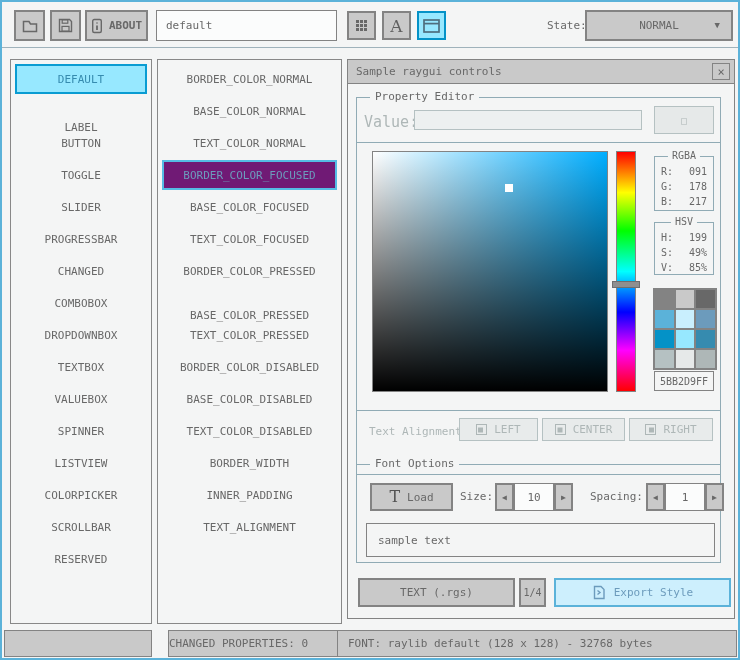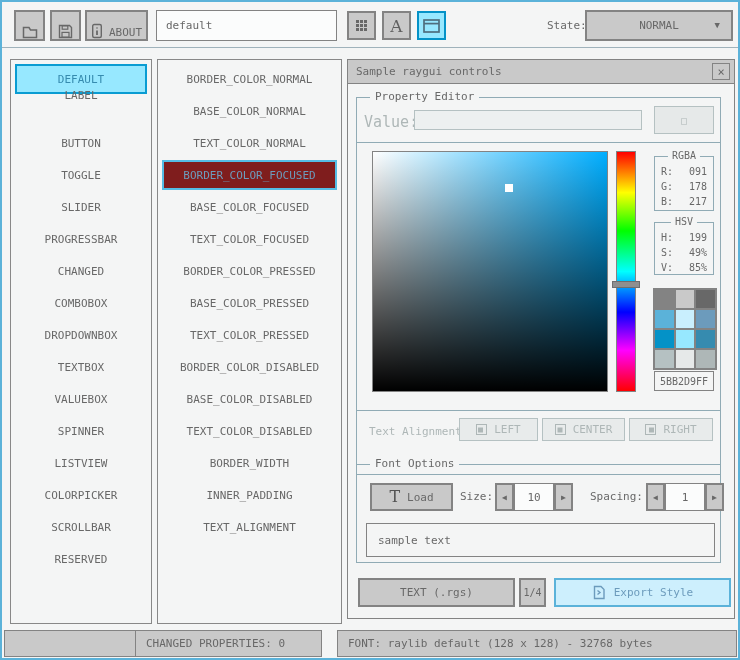--- a/index.html
+++ b/index.html
@@ -5,42 +5,42 @@
   * { margin:0; padding:0; box-sizing:border-box; }
   html,body { background:#e8e8e8; }
   .app {
     position:relative; width:740px; height:660px;
     background:#f4f5f5; border:2px solid #5bb2d9;
     font-family:"DejaVu Sans Mono", monospace;
     color:#686868; overflow:hidden; user-select:none;
   }
   
   .toolbar { position:absolute; left:0; top:0; width:736px; height:46px; border-bottom:1px solid #9fb2bb; background:#f4f5f5; }
-  .tbtn { position:absolute; top:8px; height:31px; background:#c9c9c9; border:2px solid #838383; display:flex; align-items:flex-end; justify-content:center; gap:6px; font-size:11px; color:#686868; cursor:pointer; }
+  .tbtn { position:absolute; top:8px; height:31px; background:#c9c9c9; border:2px solid #838383; display:flex; align-items:center; justify-content:center; gap:6px; font-size:11px; color:#686868; cursor:pointer;font-weight:bold; }
   .btn-open { left:12px; width:31px; }
   .btn-save { left:48px; width:31px; }
   .btn-about { left:83px; width:63px; }
   .name-input { position:absolute; left:154px; top:8px; width:181px; height:31px; border:1px solid #838383; background:#fbfcfc; font-family:inherit; font-size:11px; color:#686868; padding-left:9px; outline:none; }
   .toggle { position:absolute; top:9px; width:29px; height:29px; background:#c9c9c9; border:2px solid #838383; display:flex; align-items:center; justify-content:center; cursor:pointer; }
   .tg-grid { left:345px; } .tg-font { left:380px; font-family:"DejaVu Serif", serif; font-size:17px; color:#5f5f5f; }
   .tg-panel { left:415px; background:#97e8ff; border-color:#0492c7; }
   .dots { display:grid; grid-template-columns:repeat(3,3px); grid-template-rows:repeat(3,3px); gap:1px; }
   .dots i { background:#686868; }
   .state-label { position:absolute; left:545px; top:17px; font-size:11px; }
   .state-dd { position:absolute; left:583px; top:8px; width:148px; height:31px; background:#c9c9c9; border:2px solid #838383; display:flex; align-items:center; justify-content:center; font-size:11px; cursor:pointer; }
   .state-dd .arrow { position:absolute; right:11px; top:8px; font-size:9px; color:#686868; }
   
   .panel { position:absolute; top:57px; height:565px; border:1px solid #888; background:#f4f5f5; }
   .panel-left { left:8px; width:142px; }
   .panel-mid { left:155px; width:185px; }
   .litem { position:absolute; height:30px; display:flex; align-items:center; justify-content:center; font-size:11px; color:#686868; cursor:pointer; }
   .panel-left .litem { left:4px; width:132px; }
   .panel-mid .litem { left:4px; width:175px; }
   .sel-press { background:#97e8ff; border:2px solid #0a9cd2; color:#368baf; }
-  .sel-focus { background:#7f1d1d; border:2px solid #55bce4; color:#6c9bbc; }
+  .sel-focus { background:#701a75; border:2px solid #55bce4; color:#6c9bbc; }
   
   .win { position:absolute; left:345px; top:57px; width:388px; height:560px; border:1px solid #838383; background:#f4f5f5; }
   .titlebar { position:absolute; left:0; top:0; width:100%; height:24px; background:#c9c9c9; border-bottom:1px solid #838383; display:flex; align-items:center; cursor:move; }
   .titlebar span { margin-left:8px; font-size:11px; color:#686868; }
   .close-btn { position:absolute; right:4px; top:3px; width:18px; height:17px; border:1px solid #838383; background:#c9c9c9; display:flex; align-items:center; justify-content:center; font-size:12px; color:#686868; cursor:pointer; }
   .group { position:absolute; border:1px solid #90abb5; }
   .group > .glabel { position:absolute; top:-8px; left:13px; background:#f4f5f5; padding:0 5px; font-size:11px; color:#686868; }
   .g-pe { left:8px; top:37px; width:365px; height:378px; }
   .g-fo { left:8px; top:404px; width:365px; height:99px; }
   .divider { position:absolute; left:0; width:100%; height:1px; background:#90abb5; }
@@ -77,21 +77,21 @@
   .spin-val { position:absolute; top:18px; width:40px; height:28px; background:#fbfcfc; border:1px solid #838383; display:flex; align-items:center; justify-content:center; font-size:11px; color:#686868; cursor:text; }
   .sample-box { position:absolute; left:9px; top:58px; width:349px; height:34px; border:1px solid #838383; background:#f4f5f5; display:flex; align-items:center; cursor:text; }
   .sample-box span { margin-left:11px; font-size:11px; color:#686868; }
   
   .fmt-btn { position:absolute; left:10px; top:518px; width:157px; height:29px; background:#c9c9c9; border:2px solid #838383; display:flex; align-items:center; justify-content:center; font-size:11px; color:#686868; cursor:pointer; }
   .pager-btn { position:absolute; left:171px; top:518px; width:27px; height:29px; background:#c9c9c9; border:2px solid #838383; display:flex; align-items:center; justify-content:center; font-size:10px; color:#686868; cursor:pointer; }
   .export-btn { position:absolute; left:206px; top:518px; width:177px; height:29px; background:#cdeffd; border:2px solid #5bb2d9; display:flex; align-items:center; justify-content:center; gap:8px; font-size:11px; color:#6c9bbc; cursor:pointer; }
   
   .sb-cell { position:absolute; top:628px; height:27px; background:#c9c9c9; border:1px solid #838383; display:flex; align-items:center; font-size:11px; color:#686868; }
   .sb-1 { left:2px; width:148px; }
-  .sb-2 { left:133px; width:187px; padding-left:10px; }
+  .sb-2 { left:166px; width:187px; }
   .sb-3 { left:335px; width:400px; padding-left:10px; }
   svg { display:block; }
 </style>
 </head>
 <body>
 
 <div class="app">
 
   <div class="toolbar">
     <div class="tbtn btn-open">
@@ -147,21 +147,21 @@
     </div>
     <span class="state-label">State:</span>
     <div class="state-dd">
       <span>NORMAL</span>
       <span class="arrow">▼</span>
     </div>
   </div>
 
   <div class="panel panel-left">
     <div class="litem sel-press" style="top:4px">DEFAULT</div>
-    <div class="litem" style="top:20px">LABEL</div>
+    <div class="litem" style="top:52px">LABEL</div>
     <div class="litem" style="top:68px">BUTTON</div>
     <div class="litem" style="top:100px">TOGGLE</div>
     <div class="litem" style="top:132px">SLIDER</div>
     <div class="litem" style="top:164px">PROGRESSBAR</div>
     <div class="litem" style="top:196px">CHANGED</div>
     <div class="litem" style="top:228px">COMBOBOX</div>
     <div class="litem" style="top:260px">DROPDOWNBOX</div>
     <div class="litem" style="top:292px">TEXTBOX</div>
     <div class="litem" style="top:324px">VALUEBOX</div>
     <div class="litem" style="top:356px">SPINNER</div>
@@ -172,21 +172,21 @@
   </div>
 
   <div class="panel panel-mid">
     <div class="litem" style="top:4px">BORDER_COLOR_NORMAL</div>
     <div class="litem" style="top:36px">BASE_COLOR_NORMAL</div>
     <div class="litem" style="top:68px">TEXT_COLOR_NORMAL</div>
     <div class="litem sel-focus" style="top:100px">BORDER_COLOR_FOCUSED</div>
     <div class="litem" style="top:132px">BASE_COLOR_FOCUSED</div>
     <div class="litem" style="top:164px">TEXT_COLOR_FOCUSED</div>
     <div class="litem" style="top:196px">BORDER_COLOR_PRESSED</div>
-    <div class="litem" style="top:228px">BASE_COLOR_PRESSED</div>
+    <div class="litem" style="top:240px">BASE_COLOR_PRESSED</div>
     <div class="litem" style="top:260px">TEXT_COLOR_PRESSED</div>
     <div class="litem" style="top:292px">BORDER_COLOR_DISABLED</div>
     <div class="litem" style="top:324px">BASE_COLOR_DISABLED</div>
     <div class="litem" style="top:356px">TEXT_COLOR_DISABLED</div>
     <div class="litem" style="top:388px">BORDER_WIDTH</div>
     <div class="litem" style="top:420px">INNER_PADDING</div>
     <div class="litem" style="top:452px">TEXT_ALIGNMENT</div>
   </div>
 
   <div class="win">

